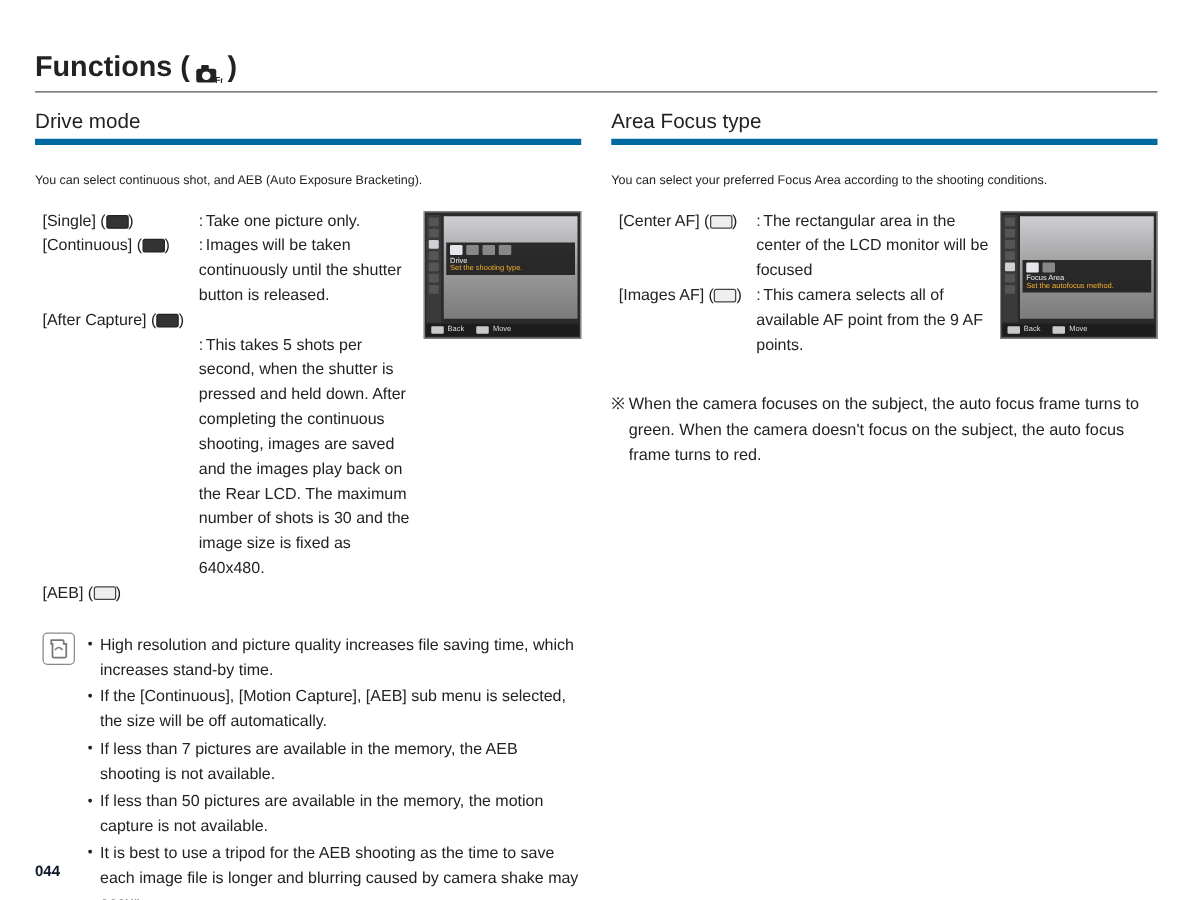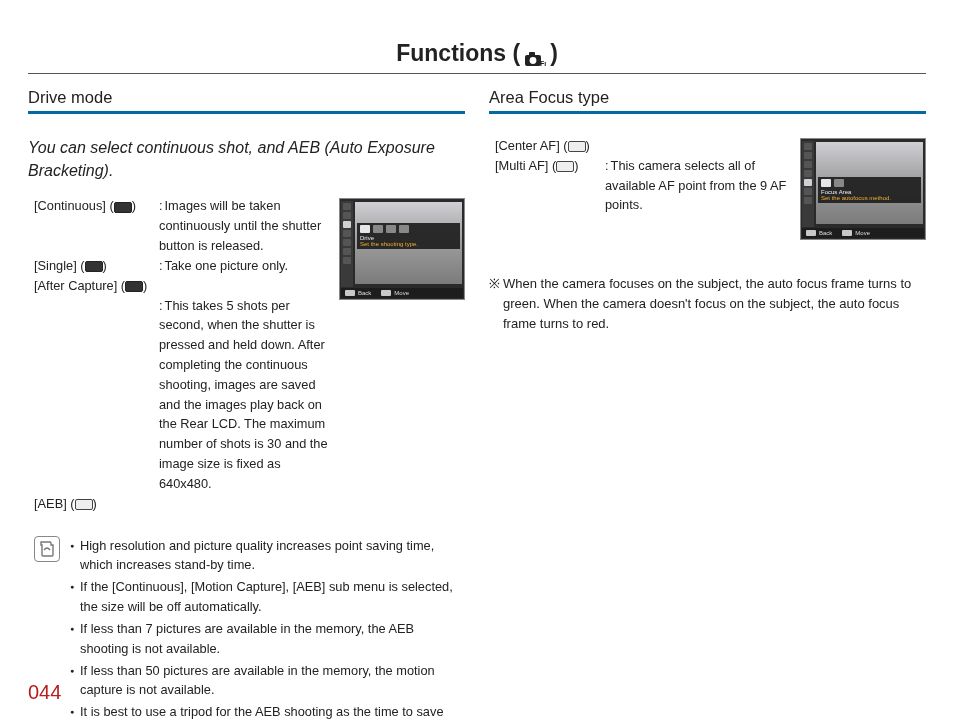--- a/index.html
+++ b/index.html
@@ -14,45 +14,43 @@
   }
   .page-title {
     font-size: 23px;
     font-weight: bold;
     padding-bottom: 6px;
     border-bottom: 1.5px solid #555;
     margin-bottom: 14px;
     display: flex;
     align-items: center;
     gap: 4px;
-    justify-content: center;
   }
   .camera-ico {
     display: inline-block;
     width: 22px; height: 16px;
     position: relative;
   }
   .columns {
     display: flex;
     gap: 24px;
   }
   .col { flex: 1; }
   .section-title {
     font-size: 16.5px;
     font-weight: normal;
     color: #222;
     padding-bottom: 4px;
-    border-bottom: 3px solid #0369a1;
+    border-bottom: 5px solid #0369a1;
     margin-bottom: 22px;
   }
   .intro {
-    font-size: 16px;
+    font-size: 10px;
     line-height: 1.45;
     margin-bottom: 14px;
-    font-style: italic;
   }
   .def-row {
     display: flex;
     font-size: 12.8px;
     line-height: 1.55;
     margin: 0 0 0 6px;
   }
   .def-label {
     flex: 0 0 125px;
     white-space: nowrap;
@@ -120,23 +118,23 @@
     margin-top: 28px;
     padding-left: 14px;
     position: relative;
   }
   .star-note .sym { position:absolute; left:0; top:0; }
 
   .pnum {
     position: absolute;
     left: 28px;
     bottom: 16px;
-    font-size: 20px;
-    font-weight: normal;
-    color: #b91c1c;
+    font-size: 12px;
+    font-weight: bold;
+    color: #0f172a;
   }
 
   .inline-icon {
     display:inline-block; width:18px; height:11px; vertical-align:middle;
     background:#333; border-radius:2px; border:1px solid #222;
   }
   .inline-icon.light { background:#eee; border:1px solid #444;}
   .paren { color:#222; }
 </style>
 </head>
@@ -191,30 +189,30 @@
             </div>
           <div class="ftxt">
               <div class="fbtn"></div>
               <span>Move</span>
             </div>
         </div>
       </div>
 
       <div class="def-row">
         <div class="def-label">
+          <span>[Single] (</span><span class="inline-icon"></span><span class="paren">)</span>
+        </div>
+        <div class="def-value"><span class="colon">:</span><span>Take one picture only.</span></div>
+      </div>
+
+      <div class="def-row">
+        <div class="def-label">
           <span>[Continuous] (</span><span class="inline-icon"></span><span class="paren">)</span>
         </div>
         <div class="def-value"><span class="colon">:</span><span>Images will be taken continuously until the shutter button is released.</span></div>
-      </div>
-
-      <div class="def-row">
-        <div class="def-label">
-          <span>[Single] (</span><span class="inline-icon"></span><span class="paren">)</span>
-        </div>
-        <div class="def-value"><span class="colon">:</span><span>Take one picture only.</span></div>
       </div>
 
       <div class="def-row">
         <div class="def-label">
           <span>[After Capture] (</span><span class="inline-icon"></span><span class="paren">)</span>
         </div>
         <div class="def-value"></div>
       </div>
       <div class="def-row">
         <div class="def-label"></div>
@@ -230,31 +228,32 @@
     </div>
 
     <div class="note-box">
       <div class="note-icon">
         <svg width="18" height="18" viewBox="0 0 18 18">
             <path d="M3 2 L12 2 Q13 2 13 3 L13 5 L15 5 L15 15 Q15 16 14 16 L5 16 Q4 16 4 15 L4 5 L3 5 Z" fill="none" stroke="#777" stroke-width="1.4"></path>
             <path d="M6 10 Q9 6 12 10" fill="none" stroke="#777" stroke-width="1.3"></path>
           </svg>
       </div>
       <ul class="note-list">
-        <li>High resolution and picture quality increases point saving time, which increases stand-by time.</li>
+        <li>High resolution and picture quality increases file saving time, which increases stand-by time.</li>
         <li>If the [Continuous], [Motion Capture], [AEB] sub menu is selected, the size will be off automatically.</li>
         <li>If less than 7 pictures are available in the memory, the AEB shooting is not available.</li>
         <li>If less than 50 pictures are available in the memory, the motion capture is not available.</li>
         <li>It is best to use a tripod for the AEB shooting as the time to save each image file is longer and blurring caused by camera shake may occur.</li>
       </ul>
     </div>
   </div>
 
   <div class="col">
     <div class="section-title">Area Focus type</div>
+    <div class="intro">You can select your preferred Focus Area according to the shooting conditions.</div>
 
     <div style="position:relative;">
       <div class="preview">
         <div class="photo"></div>
         <div class="sidebar">
           <div class="dot"></div>
             <div class="dot"></div>
             <div class="dot"></div>
             <div class="dot"></div>
             <div class="dot sel"></div>
@@ -278,24 +277,25 @@
               <div class="fbtn"></div>
               <span>Move</span>
             </div>
         </div>
       </div>
 
       <div class="def-row">
         <div class="def-label" style="flex-basis:110px">
           <span>[Center AF] (</span><span class="inline-icon light"></span><span class="paren">)</span>
         </div>
+        <div class="def-value"><span class="colon">:</span><span>The rectangular area in the center of the LCD monitor will be focused</span></div>
       </div>
       <div class="def-row">
         <div class="def-label" style="flex-basis:110px">
-          <span>[Multi AF] (</span><span class="inline-icon light"></span><span class="paren">)</span>
+          <span>[Images AF] (</span><span class="inline-icon light"></span><span class="paren">)</span>
         </div>
         <div class="def-value"><span class="colon">:</span><span>This camera selects all of available AF point from the 9 AF points.</span></div>
       </div>
       <div style="clear:both"></div>
     </div>
 
     <div class="star-note">
       <span class="sym">※</span>
       <span>When the camera focuses on the subject, the auto focus frame turns to green. When the camera doesn't focus on the subject, the auto focus frame turns to red.</span>
     </div>

